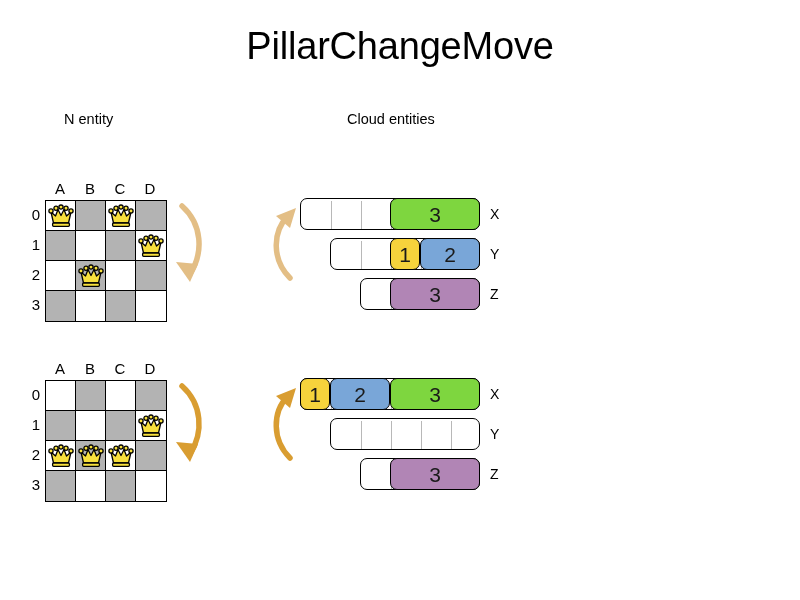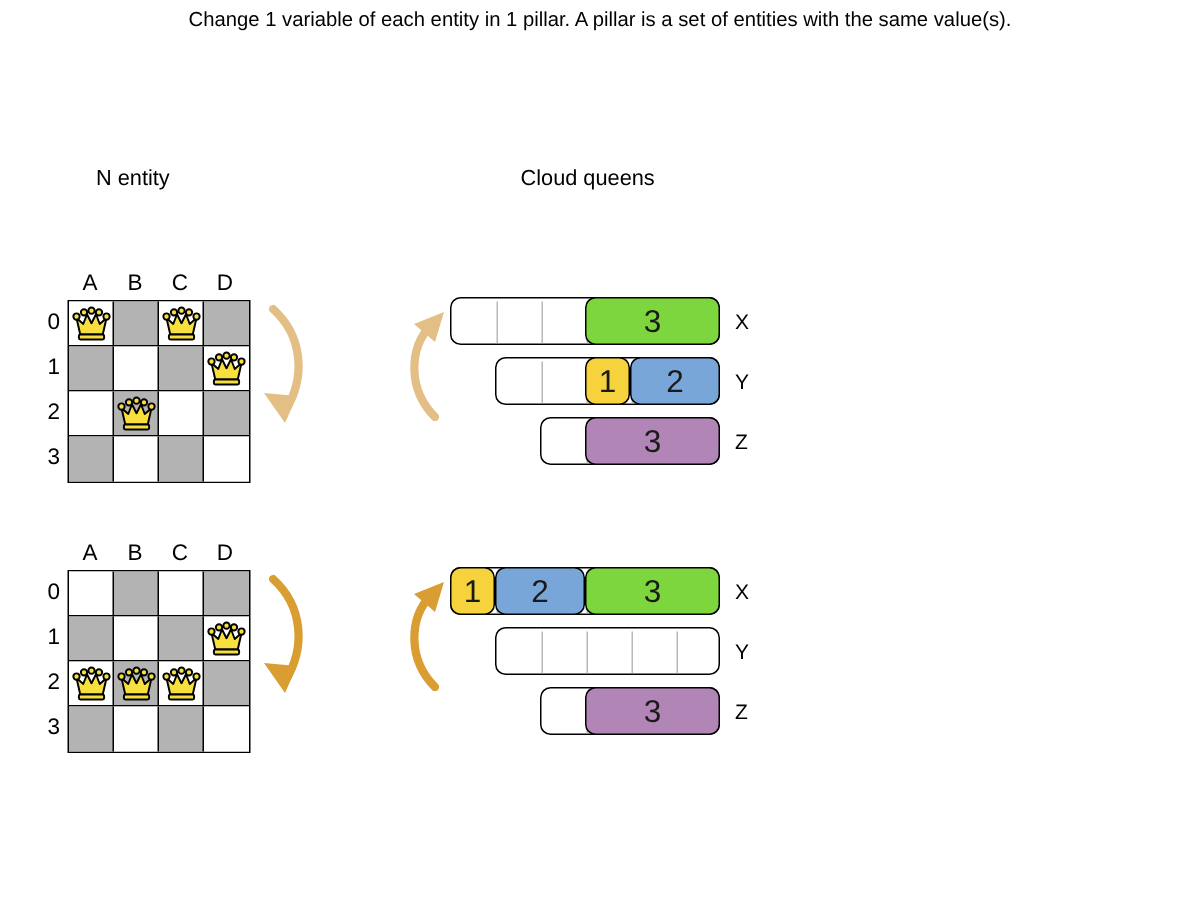--- a/index.html
+++ b/index.html
@@ -166,25 +166,25 @@
     position: absolute;
     top: 7px;
     font-size: 14px;
     line-height: 18px;
   }
 </style>
 </head>
 <body>
 
 <div id="header">
-  <p id="page-subtitle">Change 1 variable of each entity in 1 pillar. A pillar is a set of entities with the same value(s).</p>
+  <h1 id="page-title">PillarChangeMove</h1>
 </div>
 
 <div class="section-caption" id="caption-nqueens">N entity</div>
-<div class="section-caption" id="caption-cloud">Cloud queens</div>
+<div class="section-caption" id="caption-cloud">Cloud entities</div>
 
 <div id="boards-host">
     <div class="board-block" id="board-block-top">
       <div class="col-labels">
         <div class="col-label" style="left: 0px;">A</div>
         <div class="col-label" style="left: 30px;">B</div>
         <div class="col-label" style="left: 60px;">C</div>
         <div class="col-label" style="left: 90px;">D</div>
       </div>
       <div class="row-labels">

